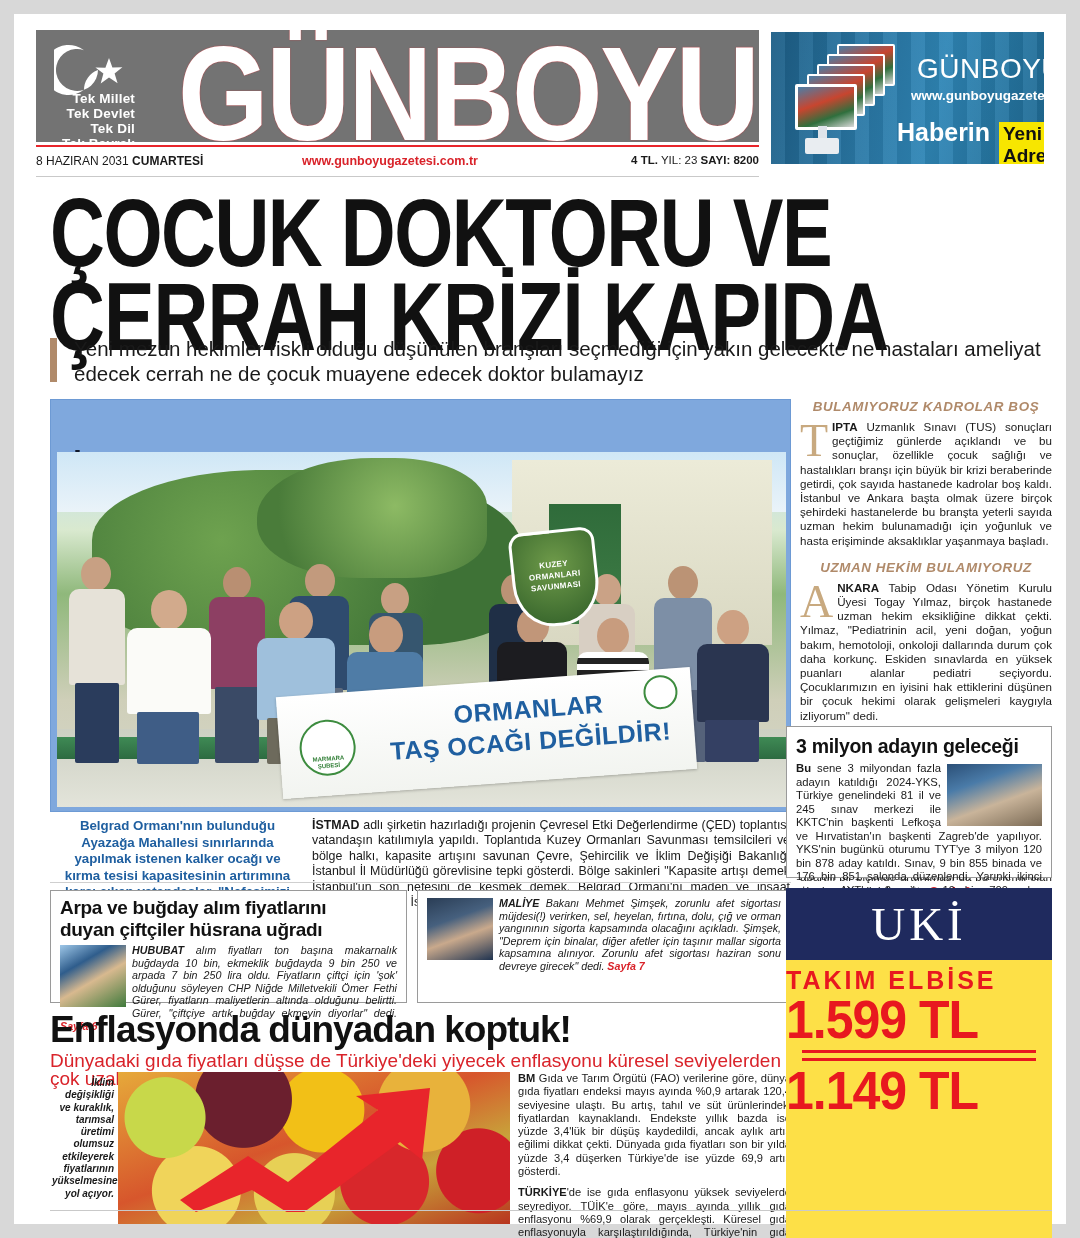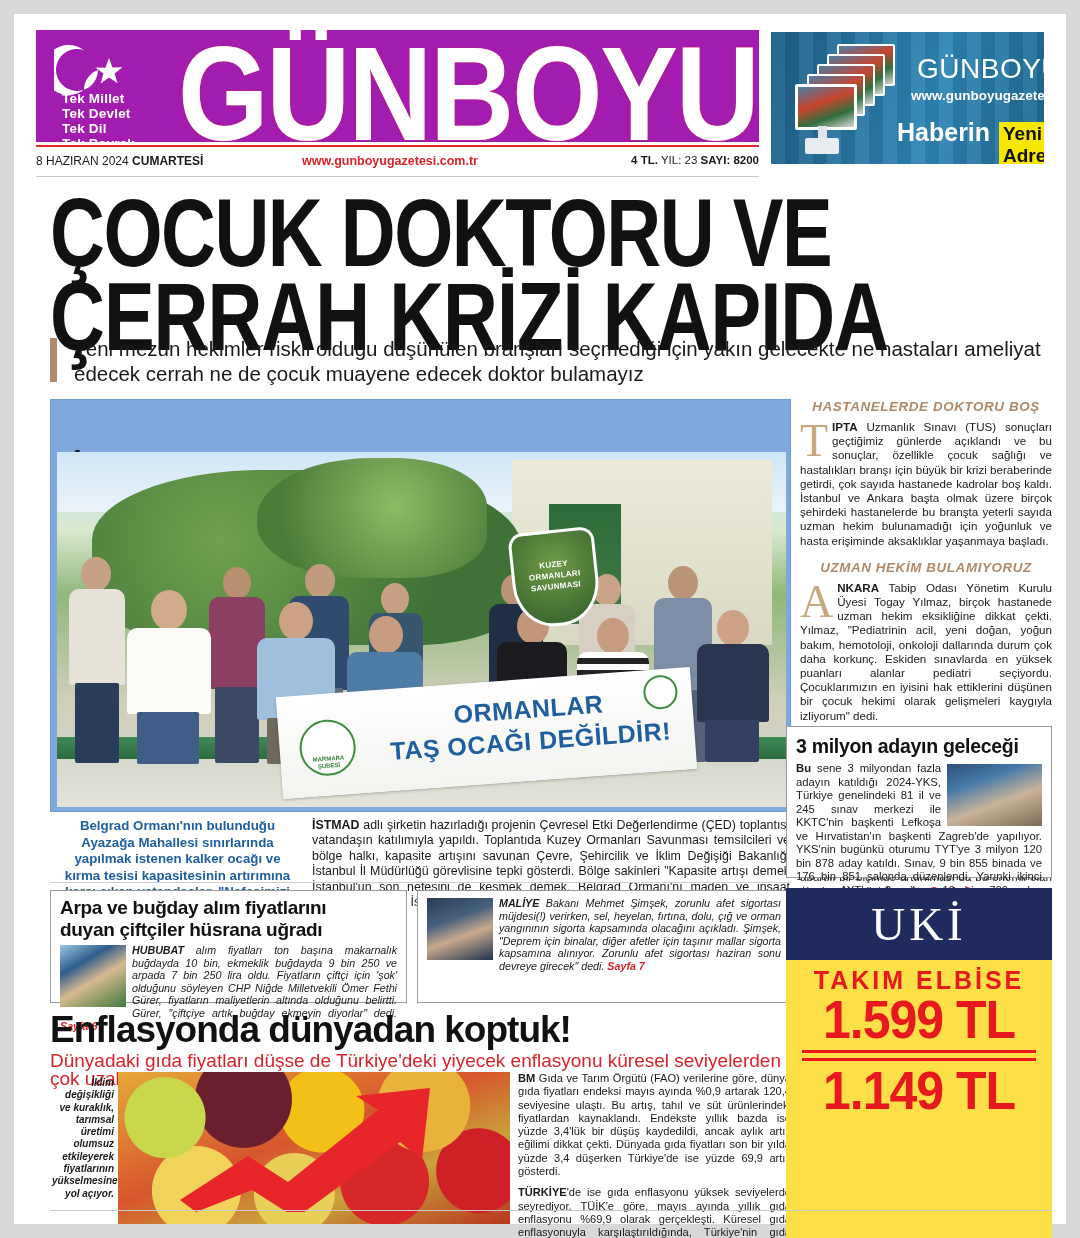--- a/index.html
+++ b/index.html
@@ -12,22 +12,23 @@
   .page {
     position: absolute; left: 14px; top: 14px;
     width: 1052px; height: 1210px;
     background: #ffffff;
   }
 
   
   .masthead {
     position: absolute; left: 22px; top: 16px;
     width: 723px; height: 112px;
-    background: #a21caf;
+    background: #737373;
     overflow: hidden;
+    text-align: right;
   }
   .flag-mark {
     position: absolute; left: 18px; top: 10px; width: 130px; height: 60px;
   }
   .slogan {
     position: absolute; left: 26px; top: 62px;
     color: #ffffff; font-weight: bold; font-size: 13.5px;
     line-height: 13.5px; letter-spacing: .2px;
   }
   .slogan div { margin-bottom: 1.5px; }
@@ -300,21 +301,21 @@
   
   .ukiad {
     position: absolute; left: 772px; top: 874px; width: 266px; height: 400px;
     background: #fde047; overflow: hidden;
   }
   .uki-head {
     height: 72px; background: #1f2a5e; color: #ffffff;
     font-family: "Liberation Serif", serif;
     font-size: 47px; text-align: center; line-height: 72px; letter-spacing: 4px;
   }
-  .uki-item { text-align: center; color: #e8181f; }
+  .uki-item { color: #e8181f; }
   .uki-label {
     font-size: 25px; font-weight: bold; letter-spacing: 3px; margin-top: 6px;
   }
   .uki-price {
     font-size: 50px; font-weight: bold; letter-spacing: -1px; line-height: 50px;
     transform: scaleY(1.06);
   }
   .uki-div { height: 3px; background: #e8181f; margin: 5px 16px; }
 
   
@@ -335,21 +336,21 @@
       <div>Tek Devlet</div>
       <div>Tek Dil</div>
       <div>Tek Bayrak</div>
     </div>
     <div class="logotype">GÜNBOYU</div>
   </div>
   <div class="masthead-rule"></div>
 
   <div class="infoline">
     <span class="date">
-      <span>8 HAZIRAN 2024</span>
+      <span>8 HAZIRAN 2031</span>
       <b>CUMARTESİ</b>
     </span>
     <span class="web">www.gunboyugazetesi.com.tr</span>
     <span class="price">
       <b>4 TL.</b>
       <span>YIL: 23</span>
       <b>SAYI: 8200</b>
     </span>
   </div>
   <div class="infoline-rule"></div>
@@ -473,21 +474,21 @@
 
   <div class="lead-cap-left">Belgrad Ormanı'nın bulunduğu Ayazağa Mahallesi sınırlarında yapılmak istenen kalker ocağı ve kırma tesisi kapasitesinin artırımına karşı çıkan vatandaşlar, "Nefesimizi kesmeyin" diyerek isyan etti</div>
   <div class="lead-cap-right">
     <b>İSTMAD</b><span> adlı şirketin hazırladığı projenin Çevresel Etki Değerlendirme (ÇED) toplantısı vatandaşın katılımıyla yapıldı. Toplantıda Kuzey Ormanları Savunması temsilcileri ve bölge halkı, kapasite artışını savunan Çevre, Şehircilik ve İklim Değişiği Bakanlığı İstanbul İl Müdürlüğü görevlisine tepki gösterdi. Bölge sakinleri "Kapasite artışı demek İstanbul'un son nefesini de kesmek demek. Belgrad Ormanı'nı maden ve inşaat tahribine kapatın. İstanbul'a ihanet etmeye son verin" çağrısı yaptı. </span><span class="sayfa">Sayfa 9</span>
   </div>
   <div class="hrule" style="left:36px; top:868px; width:741px;"></div>
 
   <div class="rcol">
 
     <div>
-      <div class="rcol-kicker">HASTANELERDE DOKTORU BOŞ</div>
+      <div class="rcol-kicker">BULAMIYORUZ KADROLAR BOŞ</div>
       <div class="rcol-body">
         <span class="dcap">T</span><b>IPTA</b><span> Uzmanlık Sınavı (TUS) sonuçları geçtiğimiz günlerde açıklandı ve bu sonuçlar, özellikle çocuk sağlığı ve hastalıkları branşı için büyük bir krizi beraberinde getirdi, çok sayıda hastanede kadrolar boş kaldı. İstanbul ve Ankara başta olmak üzere birçok şehirdeki hastanelerde bu branşta yeterli sayıda uzman hekim bulunamadığı için yoğunluk ve hasta erişiminde aksaklıklar yaşanmaya başladı.</span>
       </div>
     </div>
 
     <div>
       <div class="rcol-kicker">UZMAN HEKİM BULAMIYORUZ</div>
       <div class="rcol-body">
         <span class="dcap">A</span><b>NKARA</b><span> Tabip Odası Yönetim Kurulu Üyesi Togay Yılmaz, birçok hastanede uzman hekim eksikliğine dikkat çekti. Yılmaz, "Pediatrinin acil, yeni doğan, yoğun bakım, hemotoloji, onkoloji dallarında durum çok daha korkunç. Eskiden sınavlarda en yüksek puanları alanlar pediatri seçiyordu. Çocuklarımızın en iyisini hak ettiklerini düşünen bir çocuk hekimi olarak gelişmeleri kaygıyla izliyorum" dedi.</span>
       </div>

